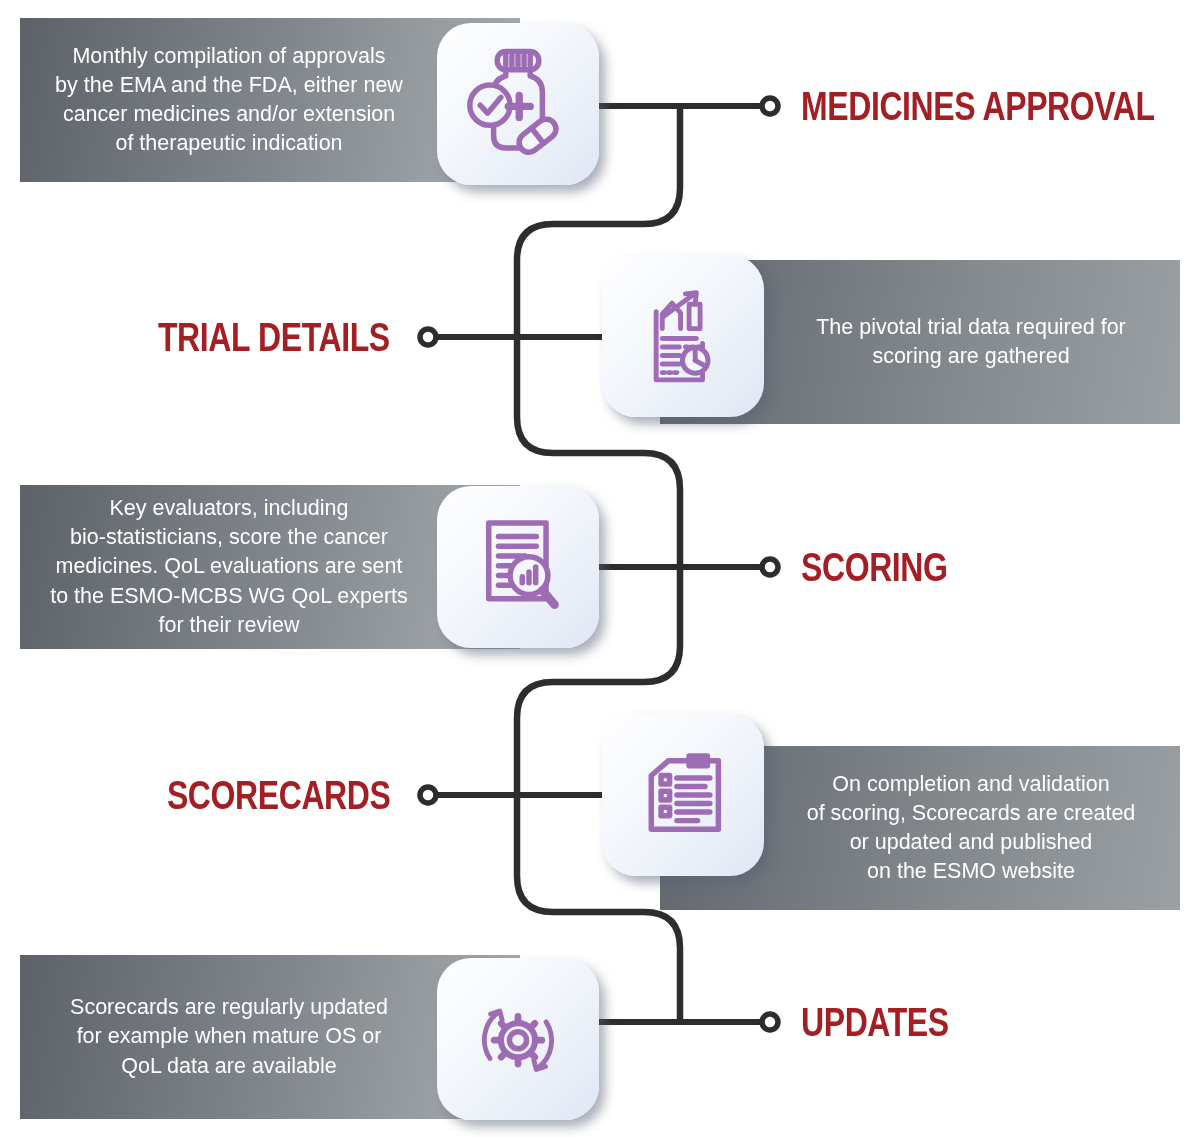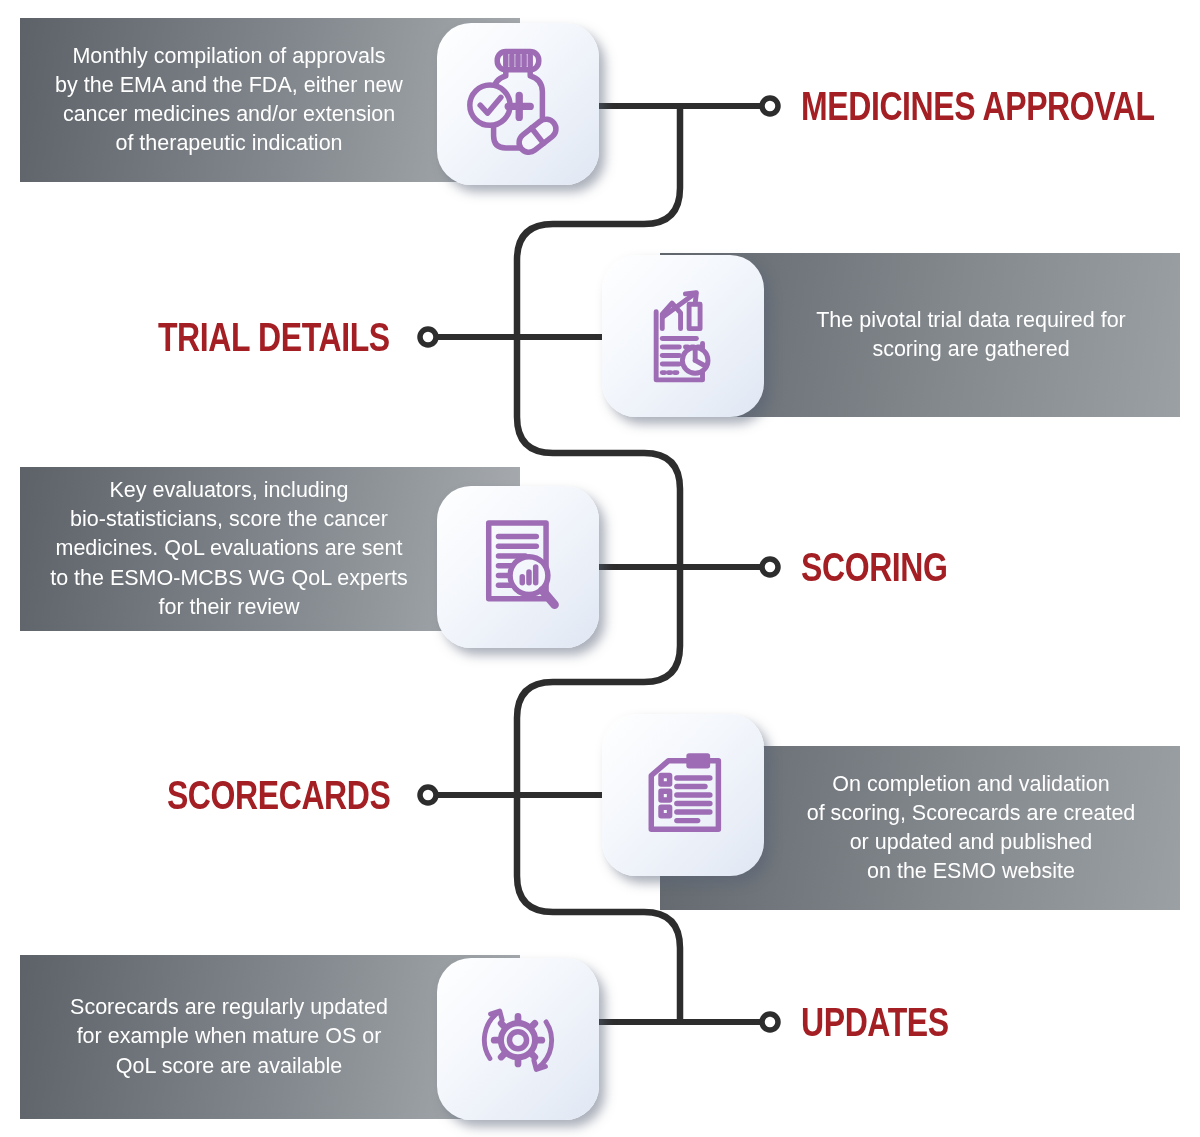--- a/index.html
+++ b/index.html
@@ -111,26 +111,26 @@
           <line x1="62" y1="59" x2="64" y2="59"></line>
         <circle cx="60" cy="70" r="10.5" fill="#f3f6fb"></circle>
         <path d="M60,70 L60,59.5"></path>
           <path d="M60,70 L69,75"></path>
         <line x1="33" y1="80" x2="35" y2="80"></line>
           <line x1="38" y1="80" x2="40" y2="80"></line>
           <line x1="43" y1="80" x2="45" y2="80"></line>
       </svg>
     </span>
   </div>
-  <div class="box rightside" style="top:253px;justify-content:center;">
+  <div class="box rightside" style="top:260px;justify-content:center;">
     <span>The pivotal trial data required for
 scoring are gathered</span>
   </div>
 
-  <div class="box leftside" style="top:467px;">
+  <div class="box leftside" style="top:485px;">
     <span>Key evaluators, including
 bio-statisticians, score the cancer
 medicines. QoL evaluations are sent
 to the ESMO-MCBS WG QoL experts
 for their review</span>
   </div>
   <div class="card" style="left:437px;top:486px;">
     <span>
       <svg width="122" height="122" viewBox="0 0 100 100" fill="none" stroke="#9d6cb4" stroke-width="4.5" stroke-linecap="round" stroke-linejoin="round">
         <rect x="26" y="14" width="47" height="62"></rect>
@@ -171,21 +171,21 @@
   <div class="box rightside" style="top:713px;margin-top:33px;">
     <span>On completion and validation
 of scoring, Scorecards are created
 or updated and published
 on the ESMO website</span>
   </div>
 
   <div class="box leftside" style="top:955px;">
     <span>Scorecards are regularly updated
 for example when mature OS or
-QoL score are available</span>
+QoL data are available</span>
   </div>
   <div class="card" style="left:437px;top:958px;">
     <span>
       <svg width="122" height="122" viewBox="0 0 100 100" fill="none" stroke="#9d6cb4" stroke-width="4.5" stroke-linecap="round" stroke-linejoin="round">
         <circle cx="50" cy="51" r="7"></circle>
         <circle cx="50" cy="51" r="14" stroke-width="5"></circle>
         <g stroke-width="5.5">
           <line x1="50" y1="31.5" x2="50" y2="36"></line>
           <line x1="63.8" y1="37.2" x2="60.6" y2="40.4"></line>
           <line x1="69.5" y1="51" x2="65" y2="51"></line>

